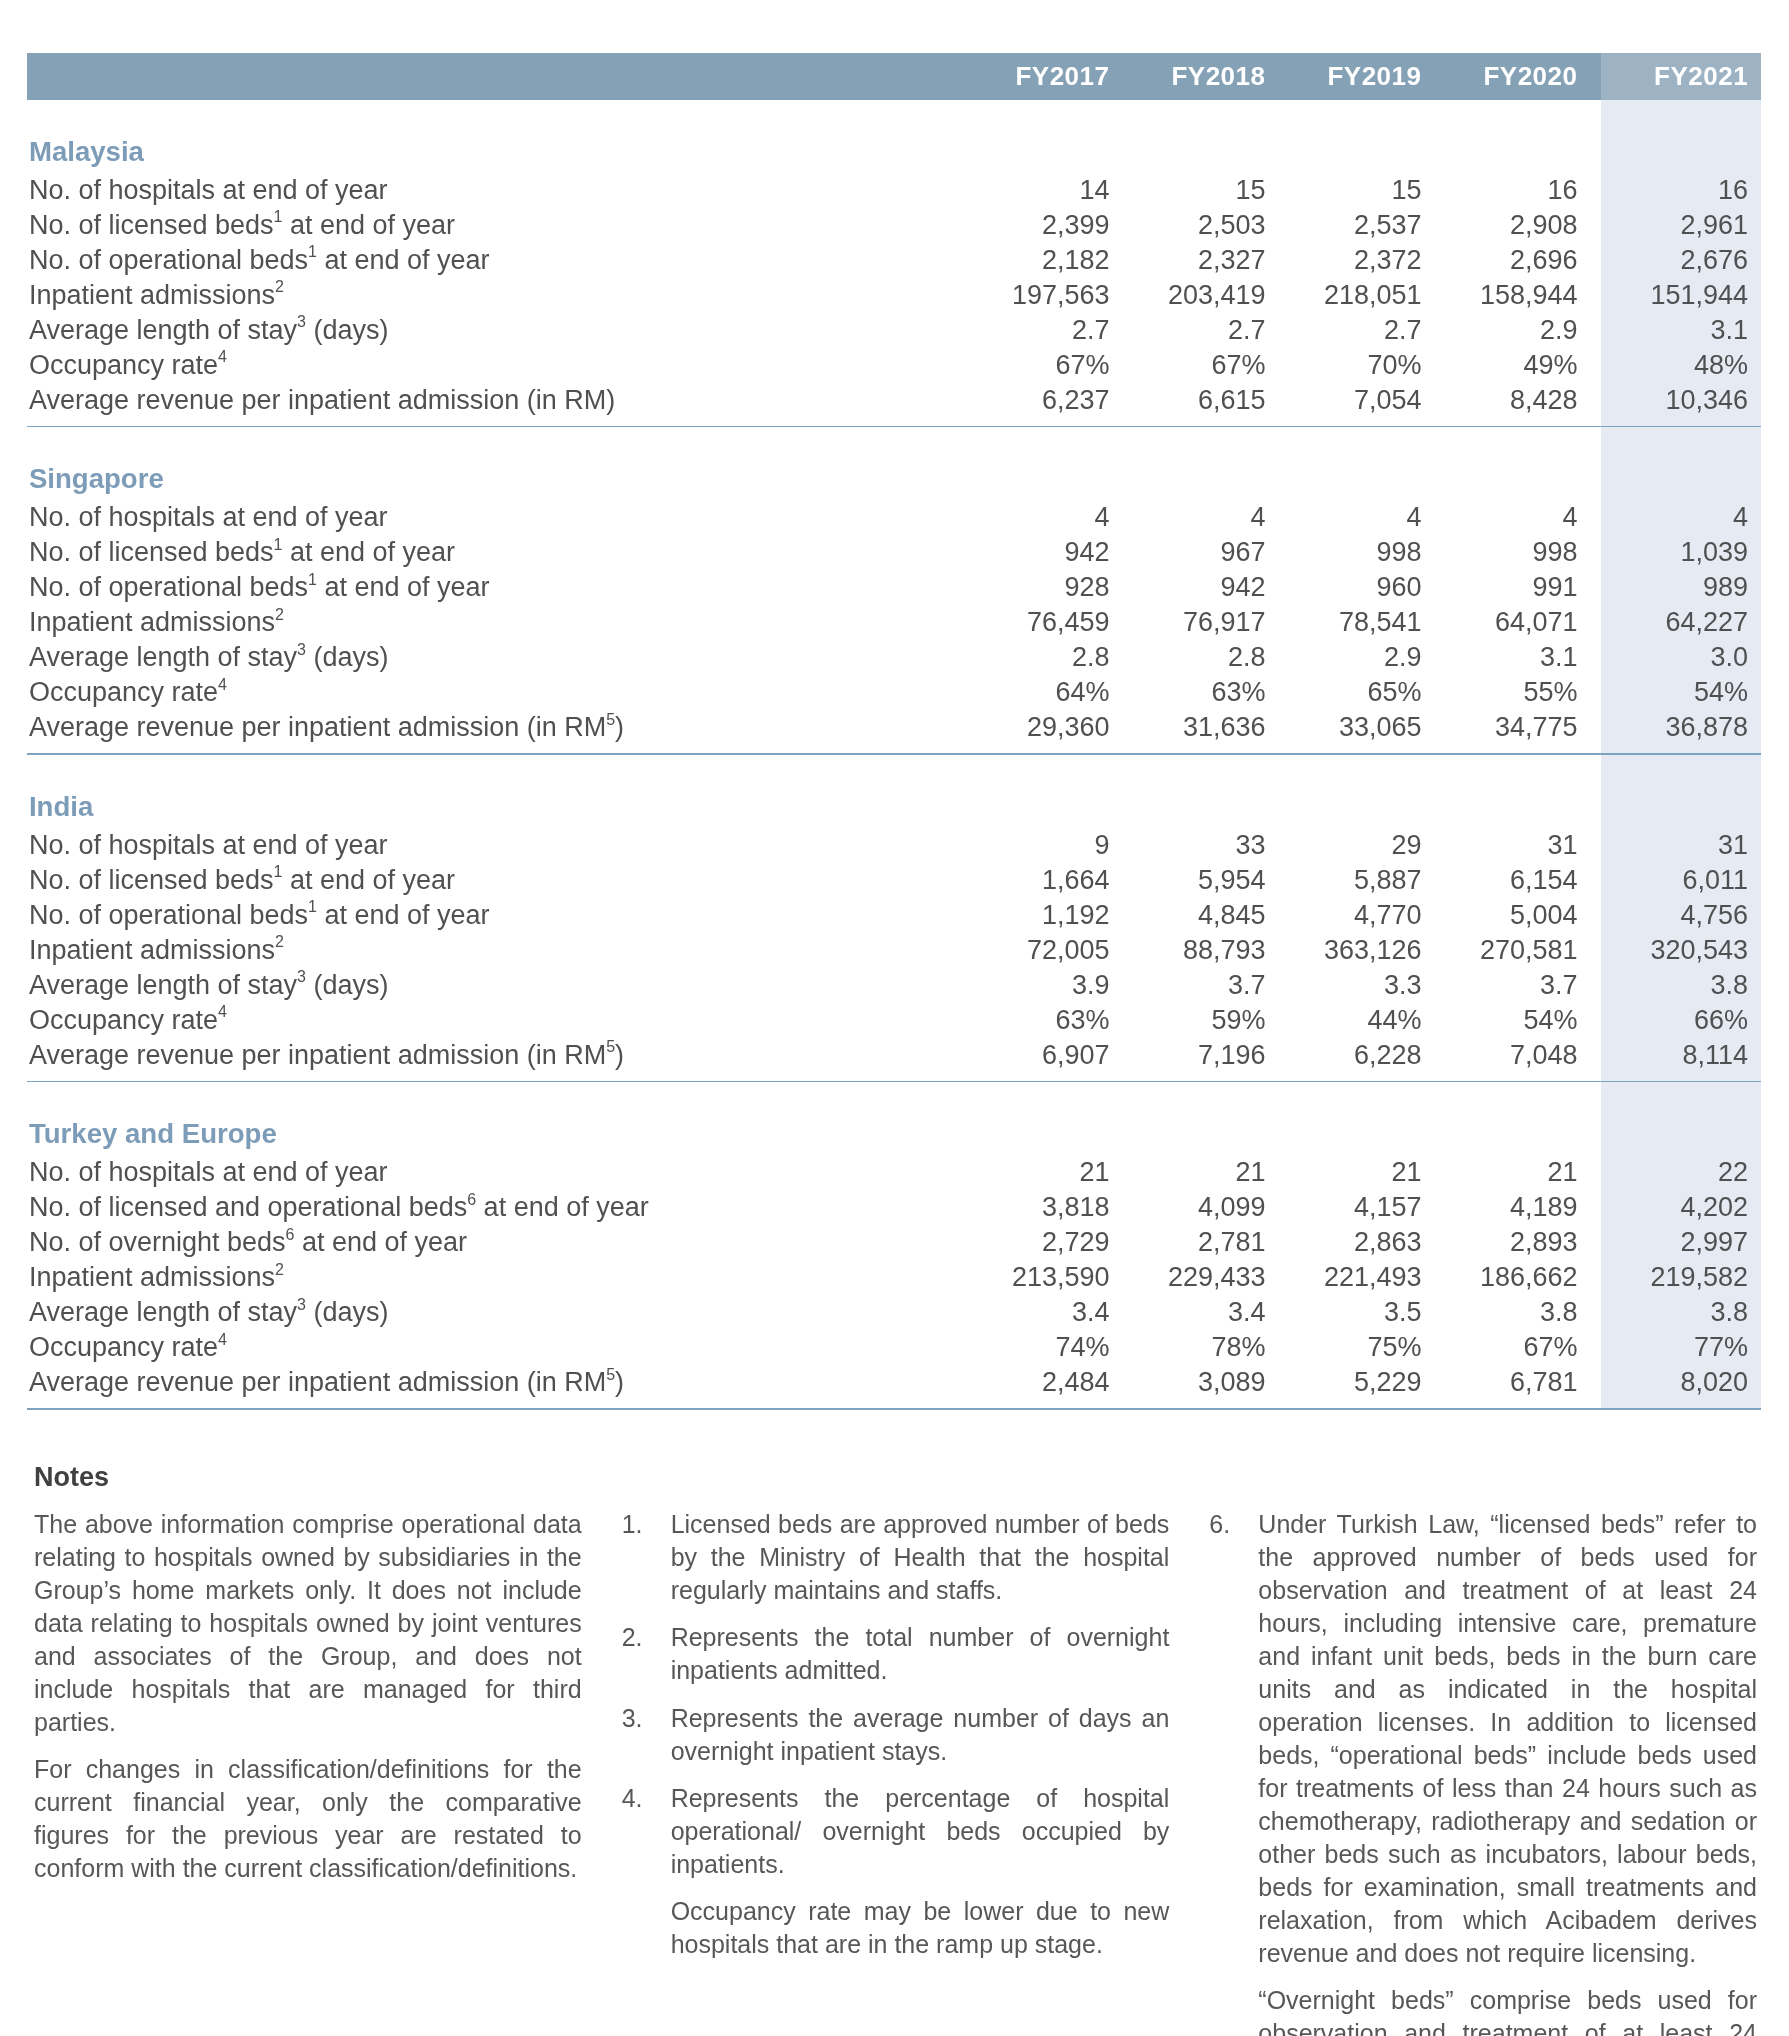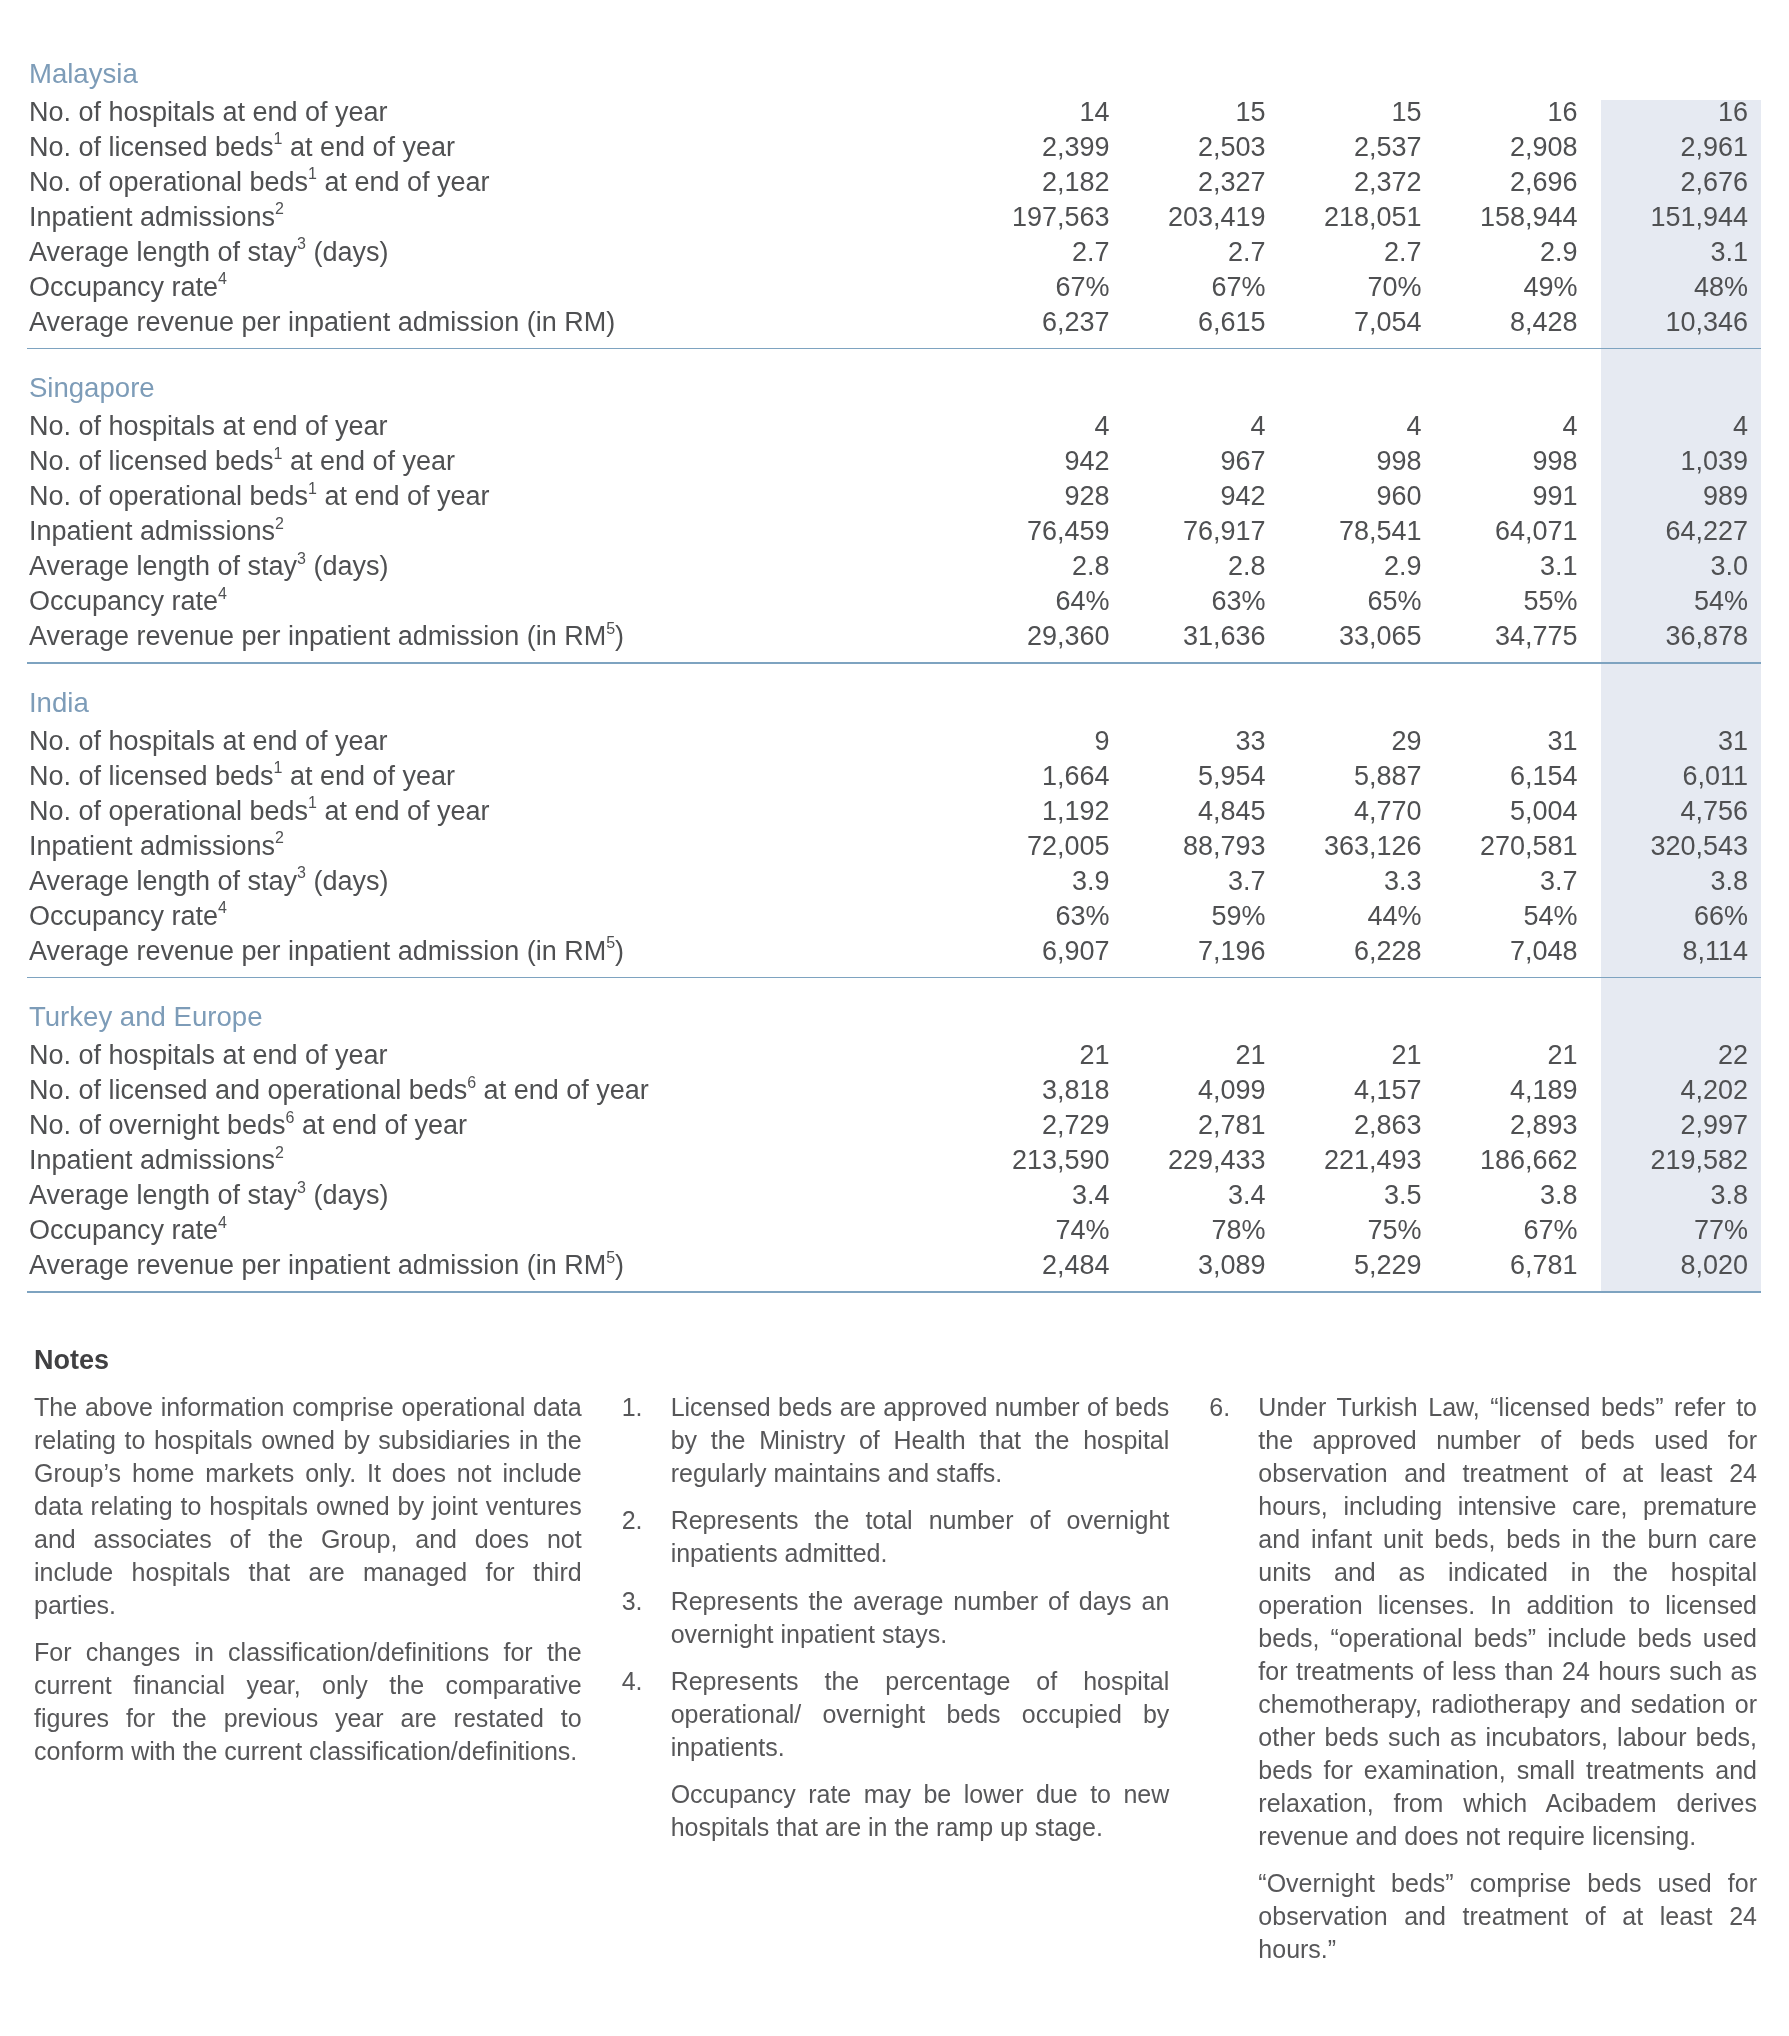--- a/index.html
+++ b/index.html
@@ -26,22 +26,22 @@
     height:47px;background:var(--header-bg);
     color:#ffffff;font-size:26px;font-weight:bold;letter-spacing:0.5px;
   }
   .th{align-self:center;text-align:right;}
   .th.fy21{
     height:100%;background:var(--header-fy2021-bg);
     display:flex;align-items:center;justify-content:flex-end;padding-right:12.4px;
   }
   .section{position:relative;z-index:1;}
   .sec-title{
-    margin-top:18px;line-height:42px;padding-left:1.9px;
-    font-size:27.6px;font-weight:normal;color:var(--section-title);
+    margin-top:31px;line-height:42px;padding-left:1.9px;
+    font-size:27.6px;font-weight:bold;color:var(--section-title);
   }
   .row{
     display:grid;grid-template-columns:1fr 156px 156px 156px 156px 23px 160px;
     font-size:27px;line-height:35px;color:var(--text);
   }
   .cell.label{padding-left:1.9px;white-space:nowrap;}
   .cell.num{text-align:right;}
   .cell.fy21{padding-right:12.4px;}
   .cell.label sup{font-size:16px;line-height:0;position:relative;top:-1.9px;}
   .sec-sep{margin-top:7.6px;height:1.9px;background:var(--separator);}
@@ -54,20 +54,29 @@
   .notes-col p{margin:0 0 14.3px 0;}
   .note-item{display:grid;grid-template-columns:49px 1fr;}
   .note-num{text-align:left;}
   .note-body p{margin:0 0 14.3px 0;}
 </style>
 </head>
 <body>
 
 <div class="table-wrap">
   <div class="shade"></div>
+  <div class="thead">
+    <div class="th label-col"></div>
+    <div class="th">FY2017</div>
+    <div class="th">FY2018</div>
+    <div class="th">FY2019</div>
+    <div class="th">FY2020</div>
+    <div class="th gap"></div>
+    <div class="th fy21">FY2021</div>
+  </div>
   <div id="sections">
       <div class="section">
         <div class="sec-title">Malaysia</div>
         <div class="row">
           <div class="cell label">No. of hospitals at end of year</div>
           <div class="cell num">14</div>
           <div class="cell num">15</div>
           <div class="cell num">15</div>
           <div class="cell num">16</div>
           <div class="cell gap"></div>

